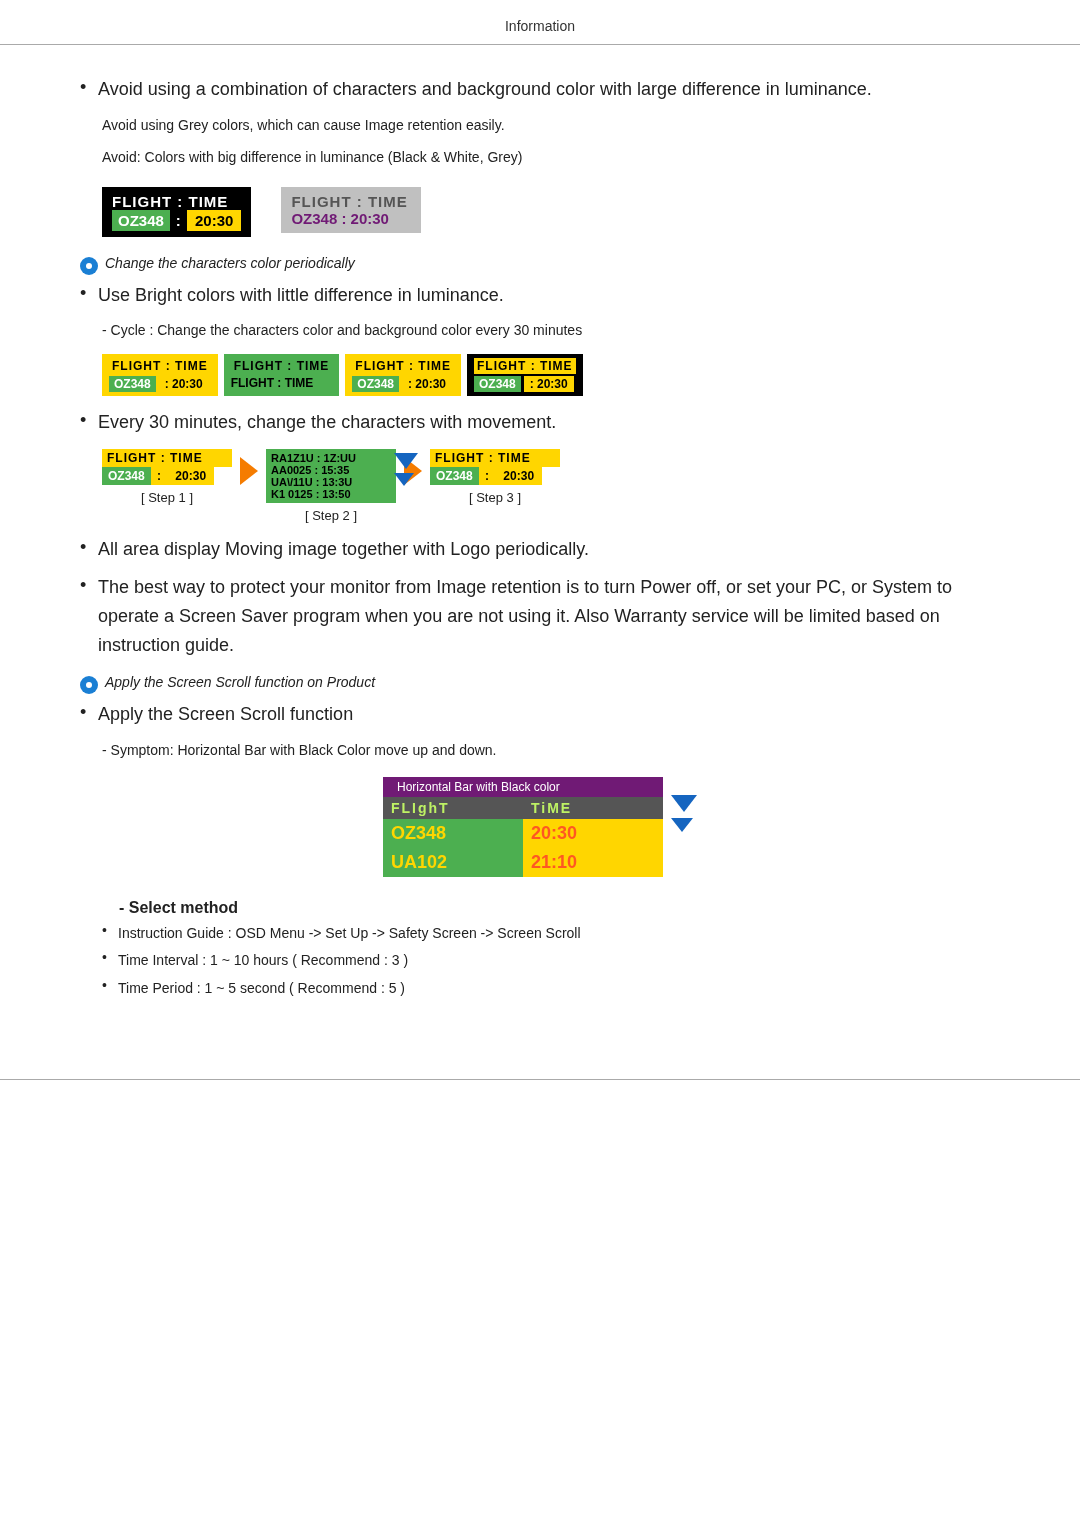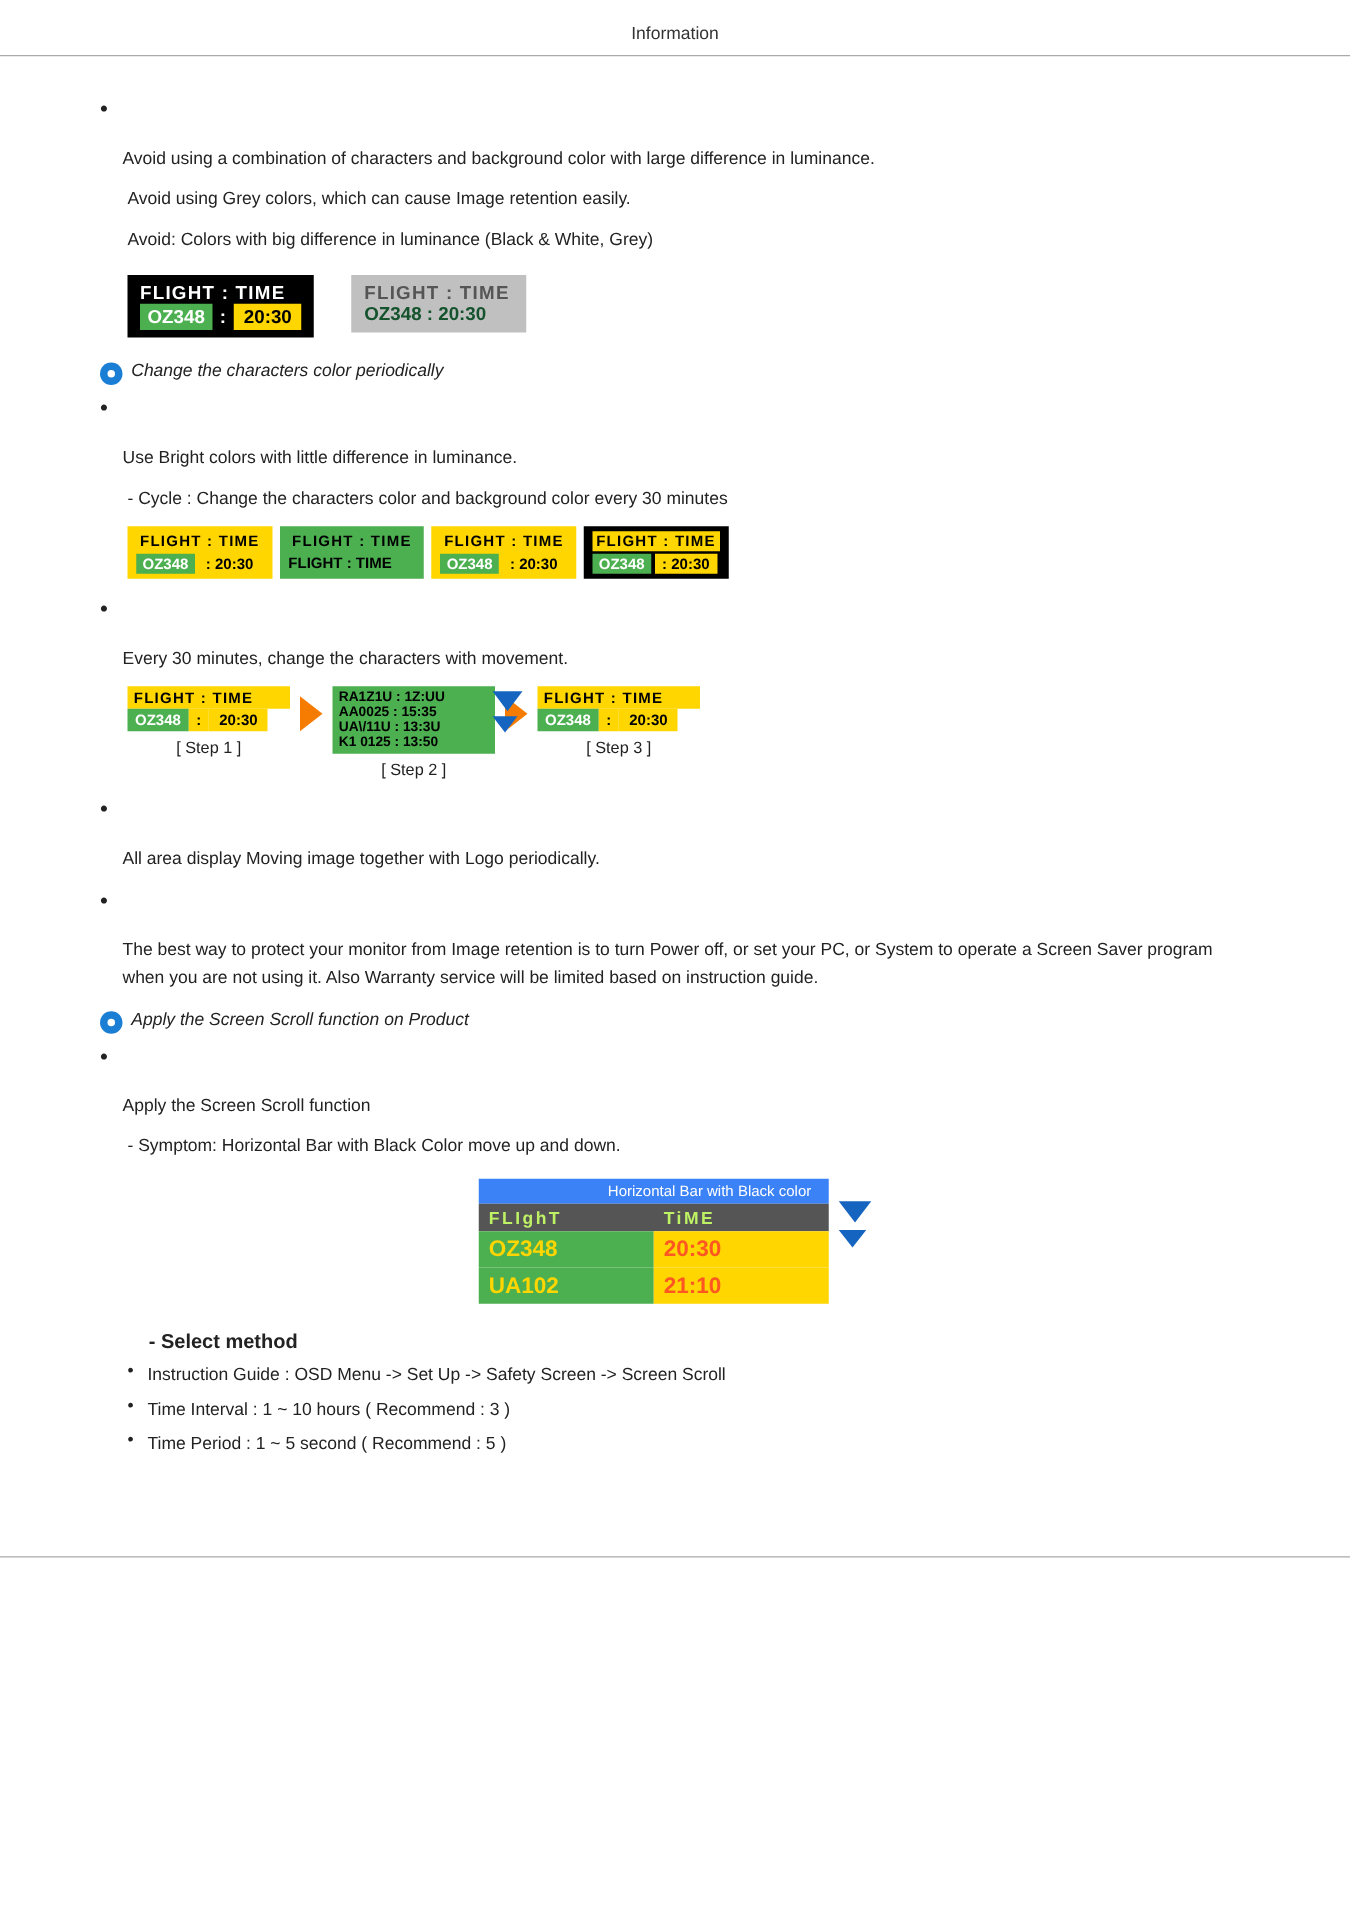--- a/index.html
+++ b/index.html
@@ -28,22 +28,21 @@
     }
     .bullet-dot {
       min-width: 18px;
       font-size: 18px;
       line-height: 1.4;
       color: #222;
       padding-right: 4px;
     }
     .bullet-text {
       line-height: 1.6;
-      font-size: 14px;
-      margin-top: 40px;
+      font-size: 18px;
     }
     .indent-block {
       margin-left: 22px;
       margin-bottom: 10px;
       line-height: 1.6;
       font-size: 14px;
     }
     .blue-circle-item {
       display: flex;
       align-items: flex-start;
@@ -117,21 +116,21 @@
       padding: 6px 10px;
       min-width: 140px;
     }
     .flight-box-grey .row1 {
       color: #555;
       font-weight: bold;
       font-size: 15px;
       letter-spacing: 1px;
     }
     .flight-box-grey .row2 {
-      color: #14532d;
+      color: #701a75;
       font-size: 15px;
       font-weight: bold;
     }
 
     
     .cycle-row {
       display: flex;
       gap: 6px;
       margin: 12px 0 12px 22px;
       flex-wrap: wrap;
@@ -243,25 +242,25 @@
     }
 
     
     .scrollbar-demo {
       display: flex;
       flex-direction: column;
       align-items: center;
       margin: 16px 0 16px 0;
     }
     .scrollbar-label {
-      background: #3b82f6;
+      background: #701a75;
       color: #fff;
       font-size: 12px;
       padding: 3px 14px;
-      text-align: right;
+      text-align: left;
       width: 280px;
     }
     .scroll-header-row {
       background: #555;
       display: flex;
     }
     .scroll-header-cell {
       flex: 1;
       color: #bef264;
       font-weight: bold;

